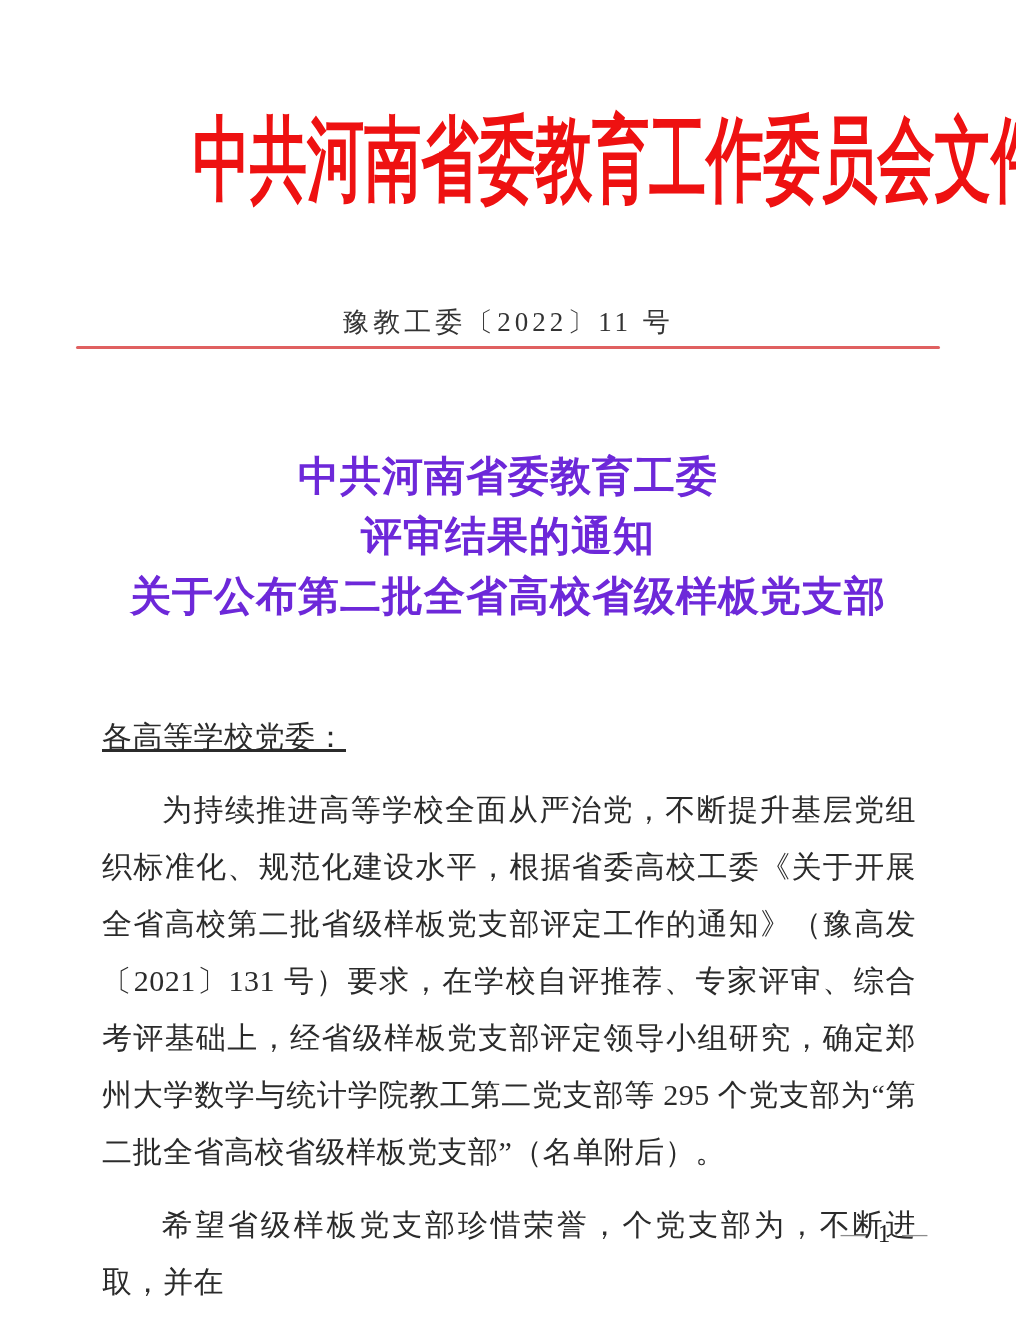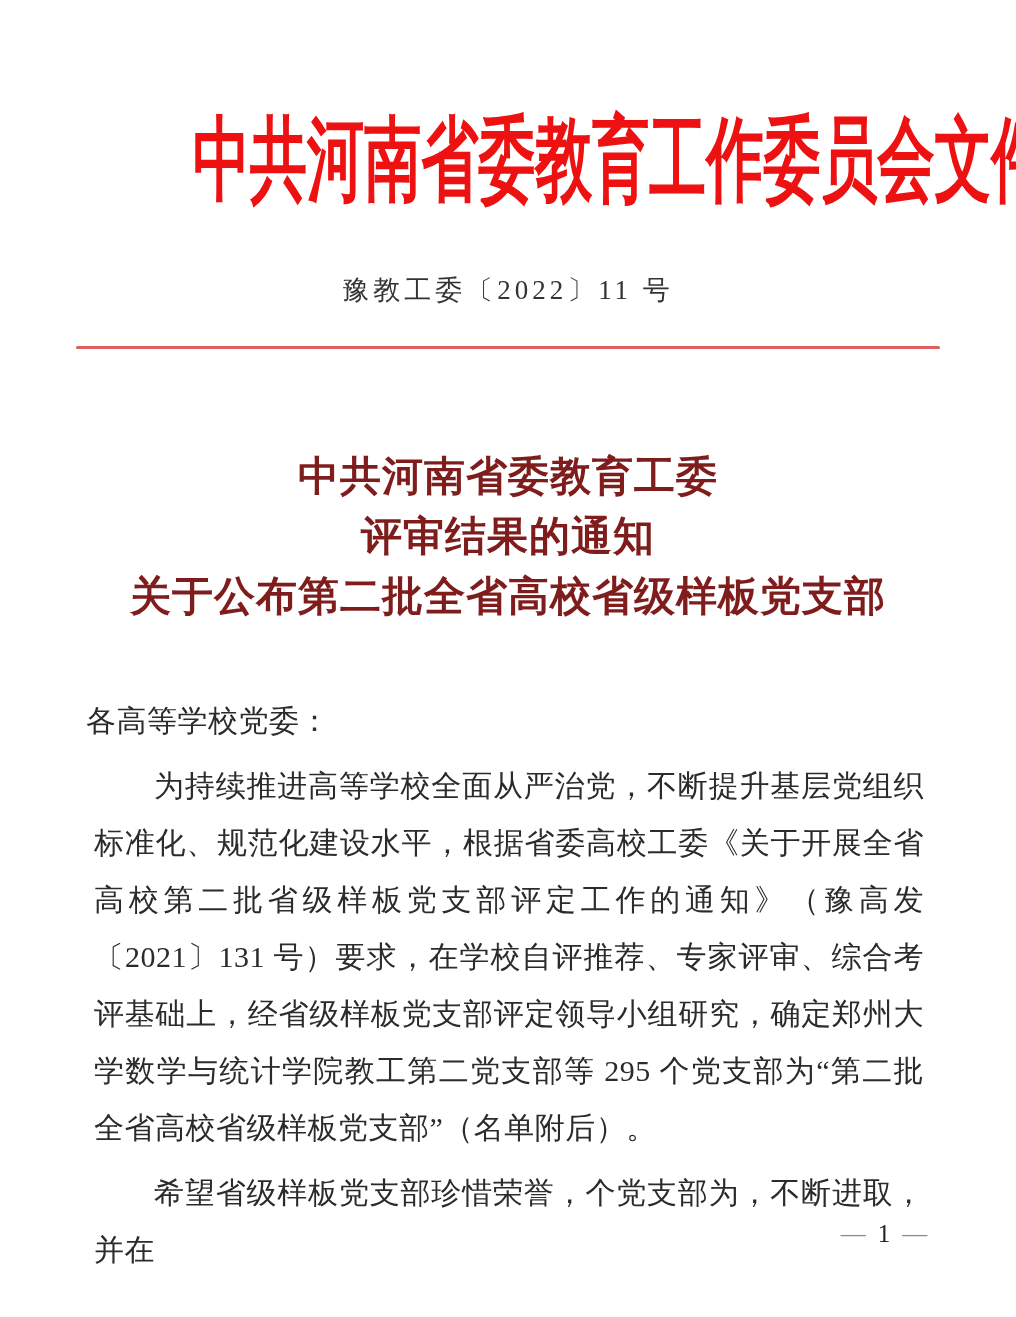--- a/index.html
+++ b/index.html
@@ -29,21 +29,21 @@
     font-weight: 700;
     font-size: 92px;
     line-height: 104px;
     transform: scaleX(0.62);
     transform-origin: 50% 50%;
     letter-spacing: 0;
   }
   
   .doc-number {
     position: absolute;
-    top: 272px;
+    top: 304px;
     left: 0;
     width: 100%;
     text-align: center;
     font-size: 27px;
     letter-spacing: 4px;
     color: #333333;
   }
   
   .red-rule {
     position: absolute;
@@ -54,44 +54,45 @@
     background: #e06060;
     border-radius: 2px;
   }
   
   .title-block {
     position: absolute;
     top: 446px;
     left: 0;
     width: 100%;
     text-align: center;
-    color: #7f1d1d;
+    color: #6d28d9;
     font-weight: 700;
     font-size: 41px;
     line-height: 60px;
     letter-spacing: 1px;
   }
   
   .body-block {
     position: absolute;
     top: 692px;
     left: 86px;
     width: 846px;
     font-size: 30px;
     line-height: 57px;
     color: #2b2b2b;
     text-align: justify;
     text-align-last: left;
     letter-spacing: 0.5px;
   }
   .salutation {
-    margin: 0;
+    margin: 16px;
+    text-decoration: underline;
   }
   .body-para {
-    margin: 8px;
+    margin: 16px;
     text-indent: 2em;
   }
   
   .page-footer {
     position: absolute;
     top: 1220px;
     left: 820px;
     width: 130px;
     text-align: center;
     font-size: 25px;

